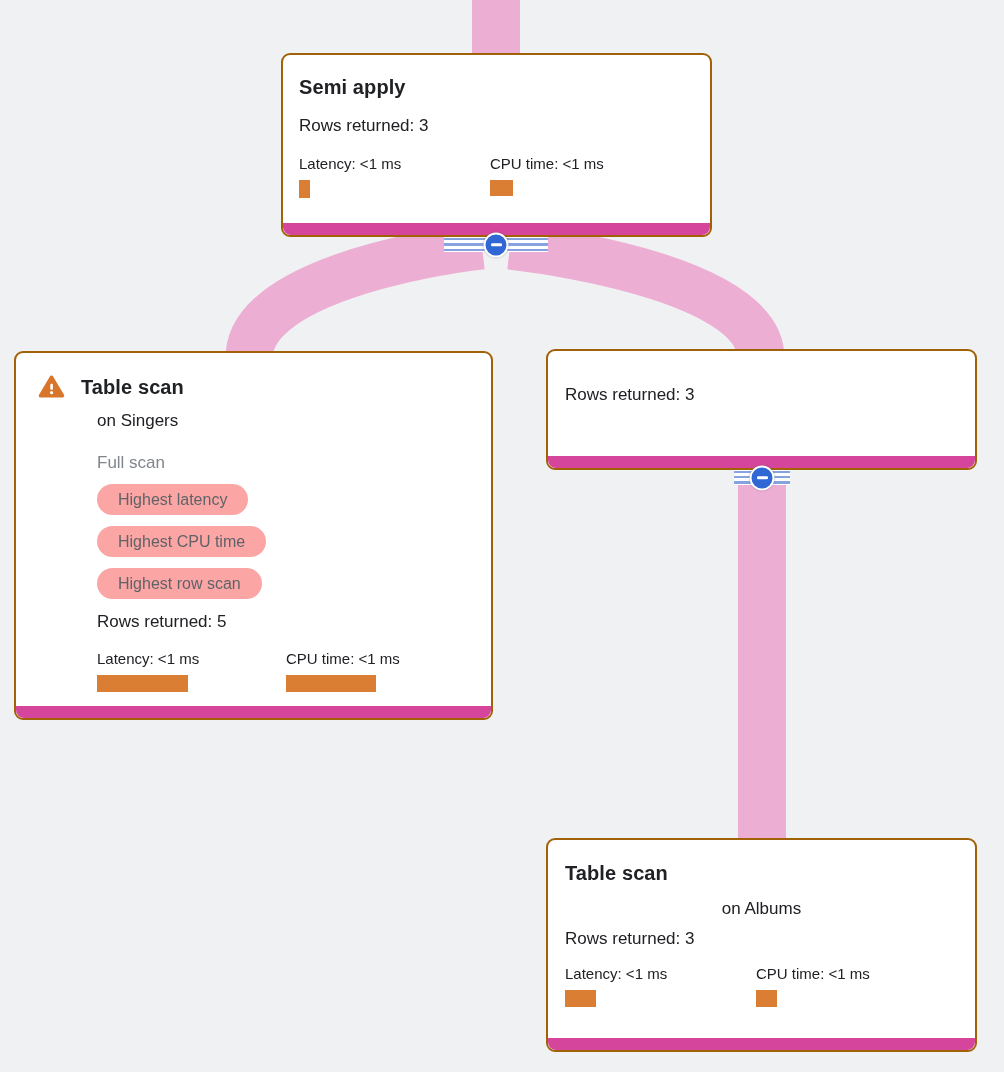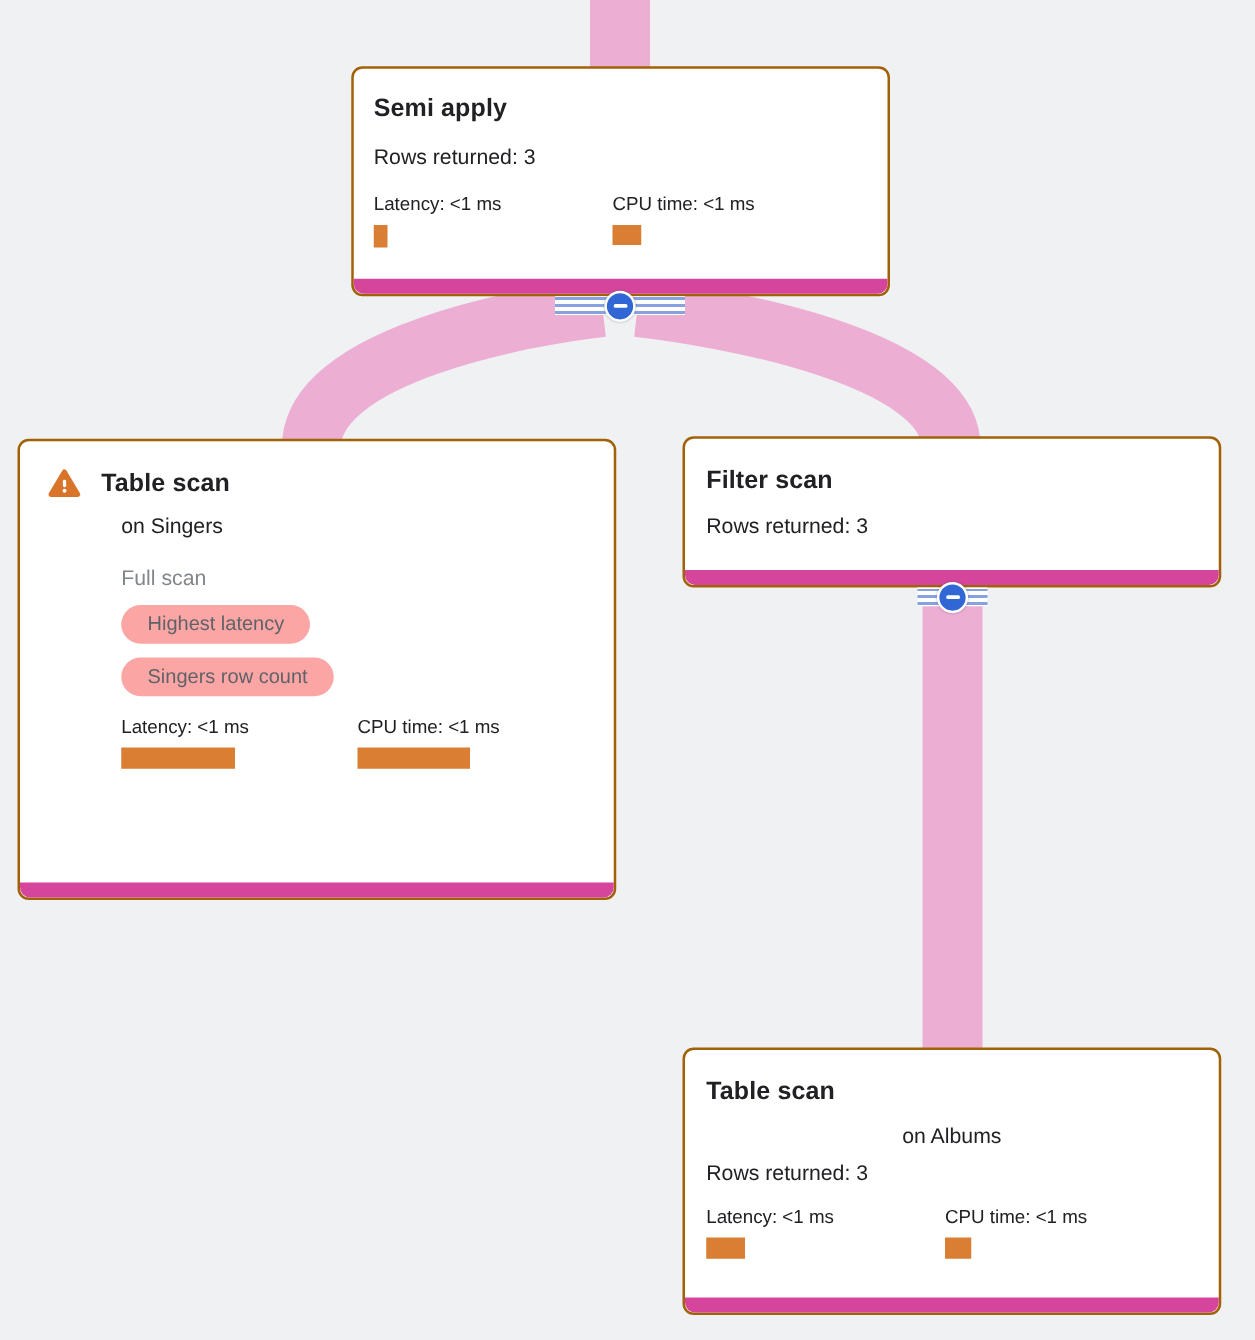--- a/index.html
+++ b/index.html
@@ -154,38 +154,39 @@
         <rect x="10.9" y="9" width="2.4" height="5.6" rx="1.1" fill="#ffffff"></rect>
         <circle cx="12.1" cy="17.2" r="1.45" fill="#ffffff"></circle>
       </svg>
       <div class="title">Table scan</div>
     </div>
     <div class="indent">
       <div class="body-line sub1">on Singers</div>
       <div class="muted-line sub2">Full scan</div>
       <div class="badges">
         <div class="badge">Highest latency</div>
-        <div class="badge">Singers row count</div>
-      </div>
+        <div class="badge">Highest CPU time</div>
+        <div class="badge">Highest row scan</div>
+      </div>
+      <div class="body-line rows5">Rows returned: 5</div>
       <div class="metrics">
         <div class="metric">
           <div class="metric-label">Latency: &lt;1 ms</div>
           <div class="metric-bar" style="width: 91px; height: 17px;"></div>
         </div>
         <div class="metric">
           <div class="metric-label">CPU time: &lt;1 ms</div>
           <div class="metric-bar" style="width: 90px; height: 17px;"></div>
         </div>
       </div>
     </div>
     <div class="accent"></div>
   </div>
 
   <div class="card card-filter">
-    <div class="title">Filter scan</div>
     <div class="body-line">Rows returned: 3</div>
     <div class="accent"></div>
   </div>
 
   <div class="card card-albums">
     <div class="title">Table scan</div>
     <div class="body-line sub1">on Albums</div>
     <div class="body-line rows">Rows returned: 3</div>
     <div class="metrics">
       <div class="metric">

